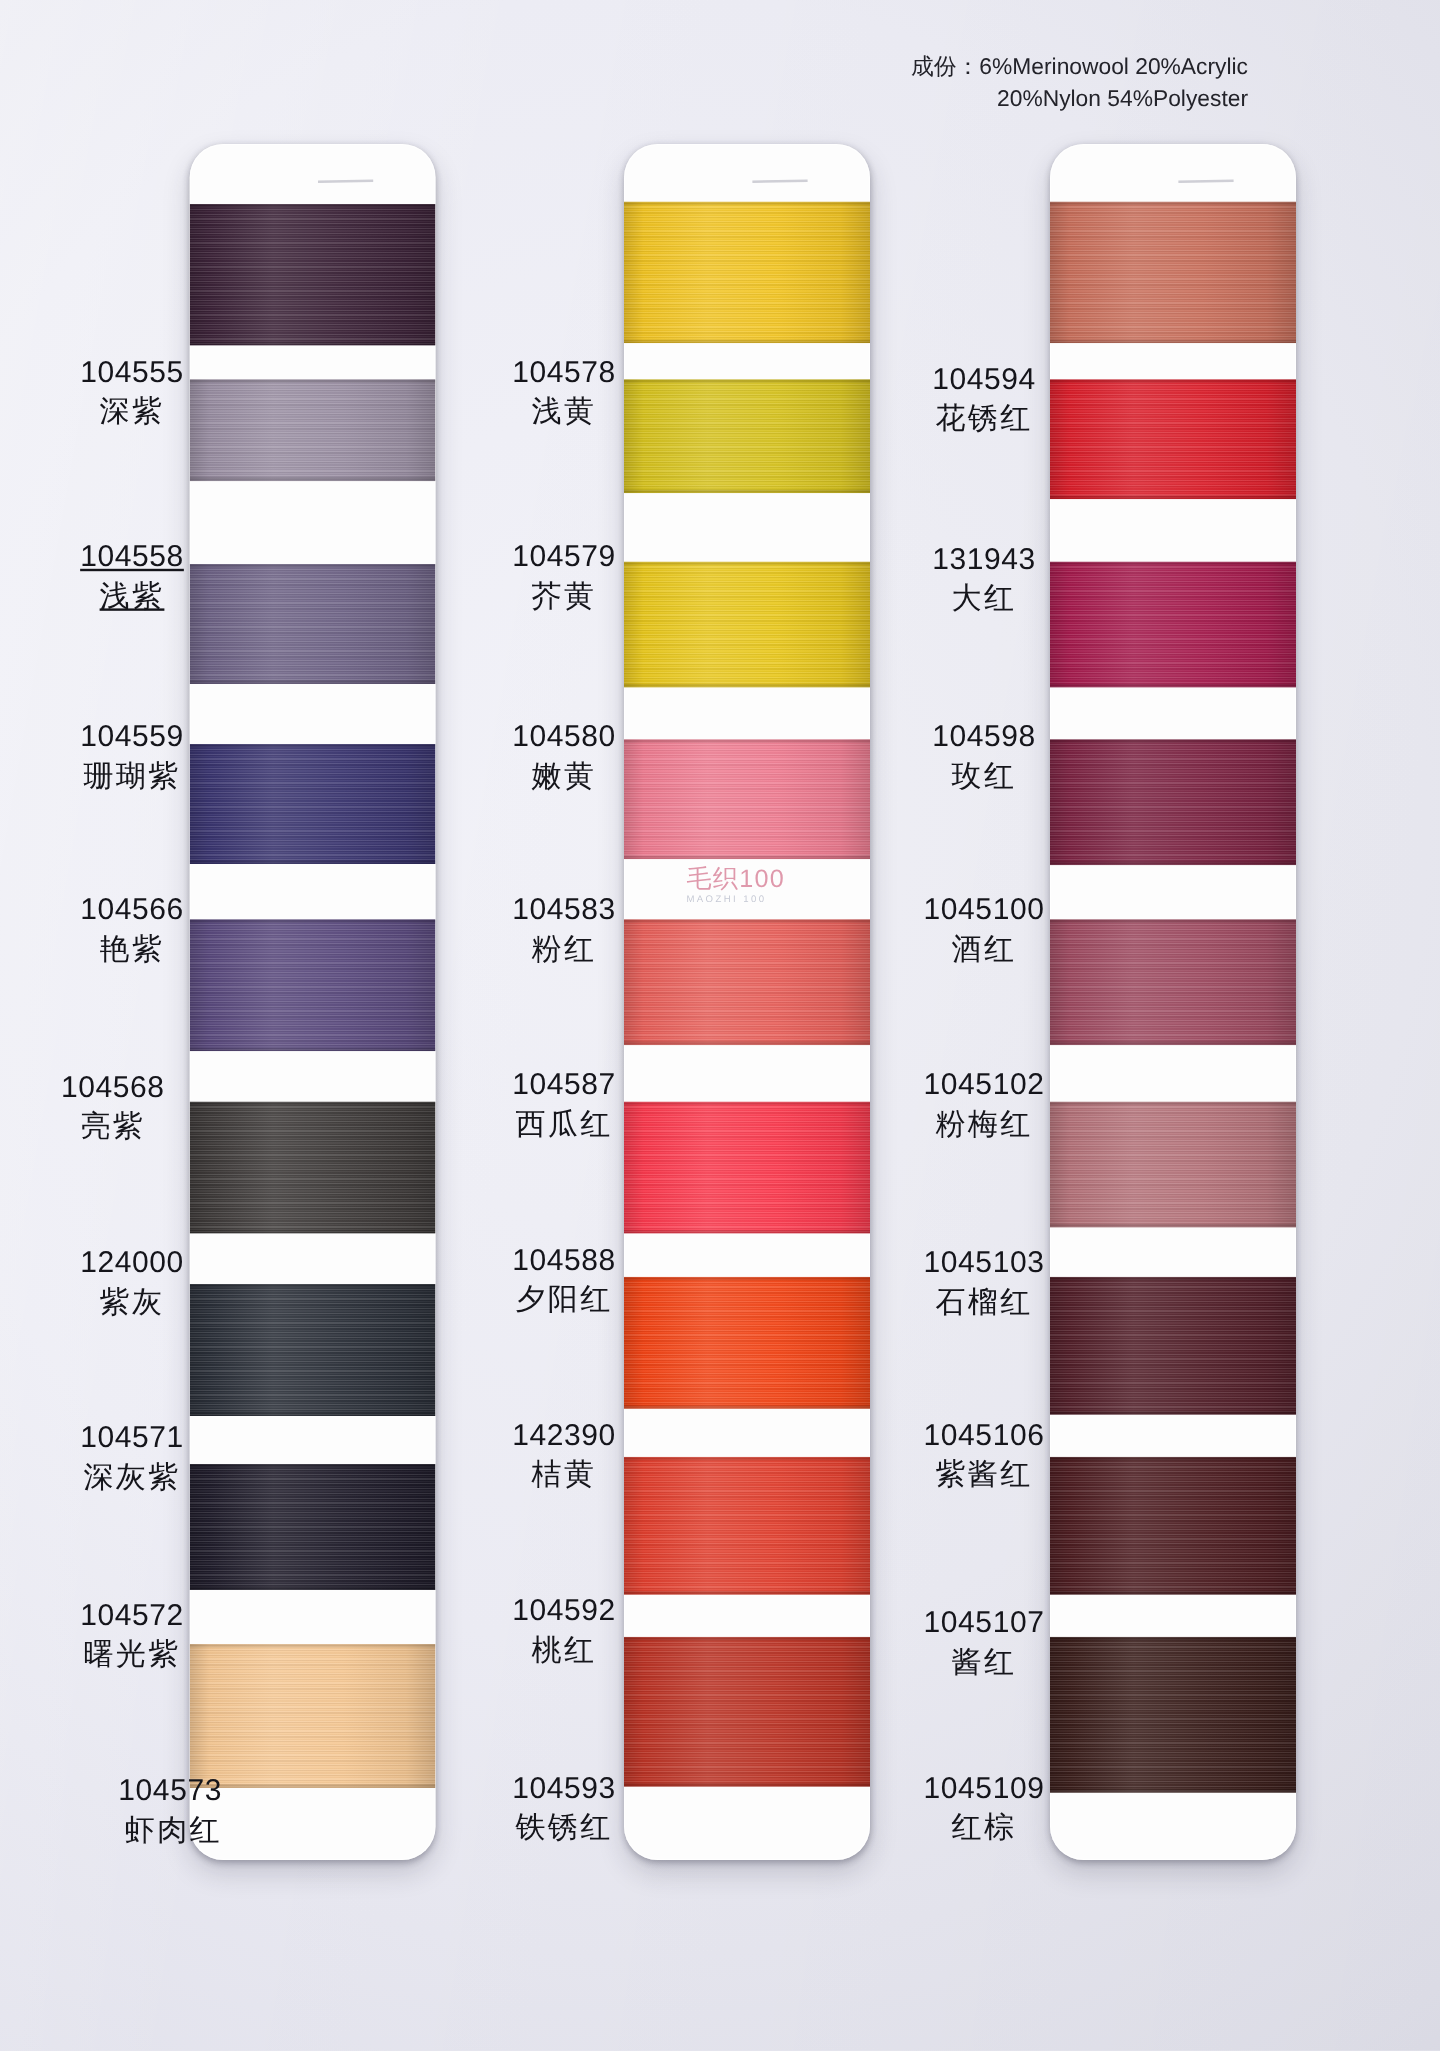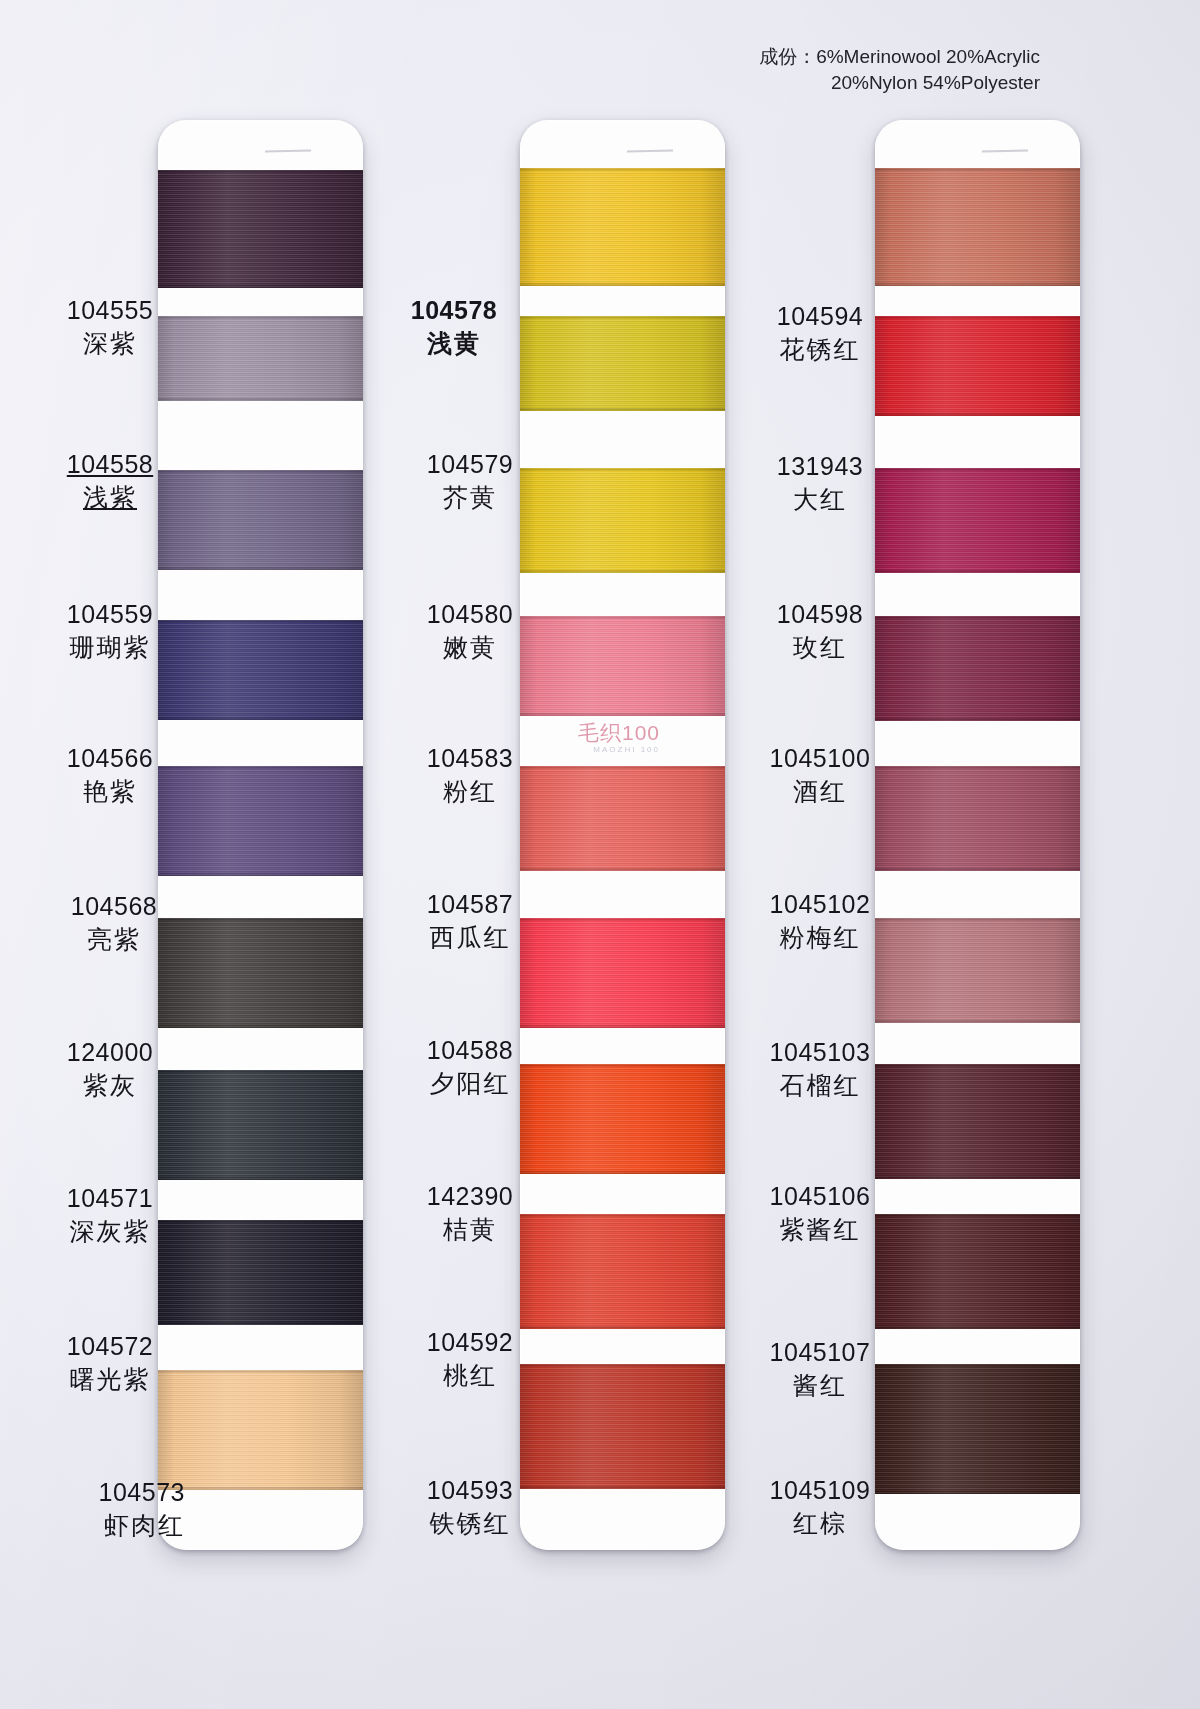--- a/index.html
+++ b/index.html
@@ -112,22 +112,22 @@
   }
   .col-0 .lbl,.col-1 .lbl{left:0;}
   .col-0 .lbl{left:5px;}
   .col-1 .lbl{left:10px;}
   .col-2 .lbl{left:0px;}
   .lbl .code{display:block;font-size:25px;line-height:32px;letter-spacing:.5px;}
   .lbl .name{display:block;font-size:25px;line-height:34px;letter-spacing:2px;}
 
   
   .watermark{
-    position:absolute;left:540px;top:722px;width:120px;height:48px;
-    opacity:.55;pointer-events:none;text-align:right;
+    position:absolute;left:572px;top:722px;width:120px;height:48px;
+    opacity:.55;pointer-events:none;
   }
   .watermark .wm-main{
     font-size:21px;color:#c8496a;letter-spacing:1px;line-height:22px;
     font-family:"Liberation Sans","DejaVu Sans",sans-serif;
     text-shadow:0 0 2px rgba(255,255,255,.8);
   }
   .watermark .wm-sub{
     font-size:8px;color:#9aa0b5;letter-spacing:2px;line-height:11px;
   }
 </style>
@@ -201,21 +201,21 @@
       <span class="name">浅紫</span>
     </div>
     <div class="lbl" style="top: 478px; left: 35px;">
       <span class="code">104559</span>
       <span class="name">珊瑚紫</span>
     </div>
     <div class="lbl" style="top: 622px; left: 35px;">
       <span class="code">104566</span>
       <span class="name">艳紫</span>
     </div>
-    <div class="lbl" style="top: 770px; left: 39px; text-align: center;">
+    <div class="lbl" style="top: 770px; left: 19px; text-align: center;">
       <span class="code">104568</span>
       <span class="name">亮紫</span>
     </div>
     <div class="lbl" style="top: 916px; left: 35px;">
       <span class="code">124000</span>
       <span class="name">紫灰</span>
     </div>
     <div class="lbl" style="top: 1062px; left: 35px;">
       <span class="code">104571</span>
       <span class="name">深灰紫</span>
@@ -271,21 +271,21 @@
         <div class="yarn" style="background: rgb(226, 64, 47);"></div>
         <div class="edge-top"></div>
         <div class="edge-bot"></div>
       </div>
       <div class="band" style="top: 1244px; height: 125px;">
         <div class="yarn" style="background: rgb(188, 52, 38);"></div>
         <div class="edge-top"></div>
         <div class="edge-bot"></div>
       </div>
     </div>
-<div class="lbl" style="top: 174px; left: 24px; font-weight: bold;">
+<div class="lbl" style="top: 174px; left: 40px;">
       <span class="code">104578</span>
       <span class="name">浅黄</span>
     </div>
     <div class="lbl" style="top: 328px; left: 40px;">
       <span class="code">104579</span>
       <span class="name">芥黄</span>
     </div>
     <div class="lbl" style="top: 478px; left: 40px;">
       <span class="code">104580</span>
       <span class="name">嫩黄</span>

